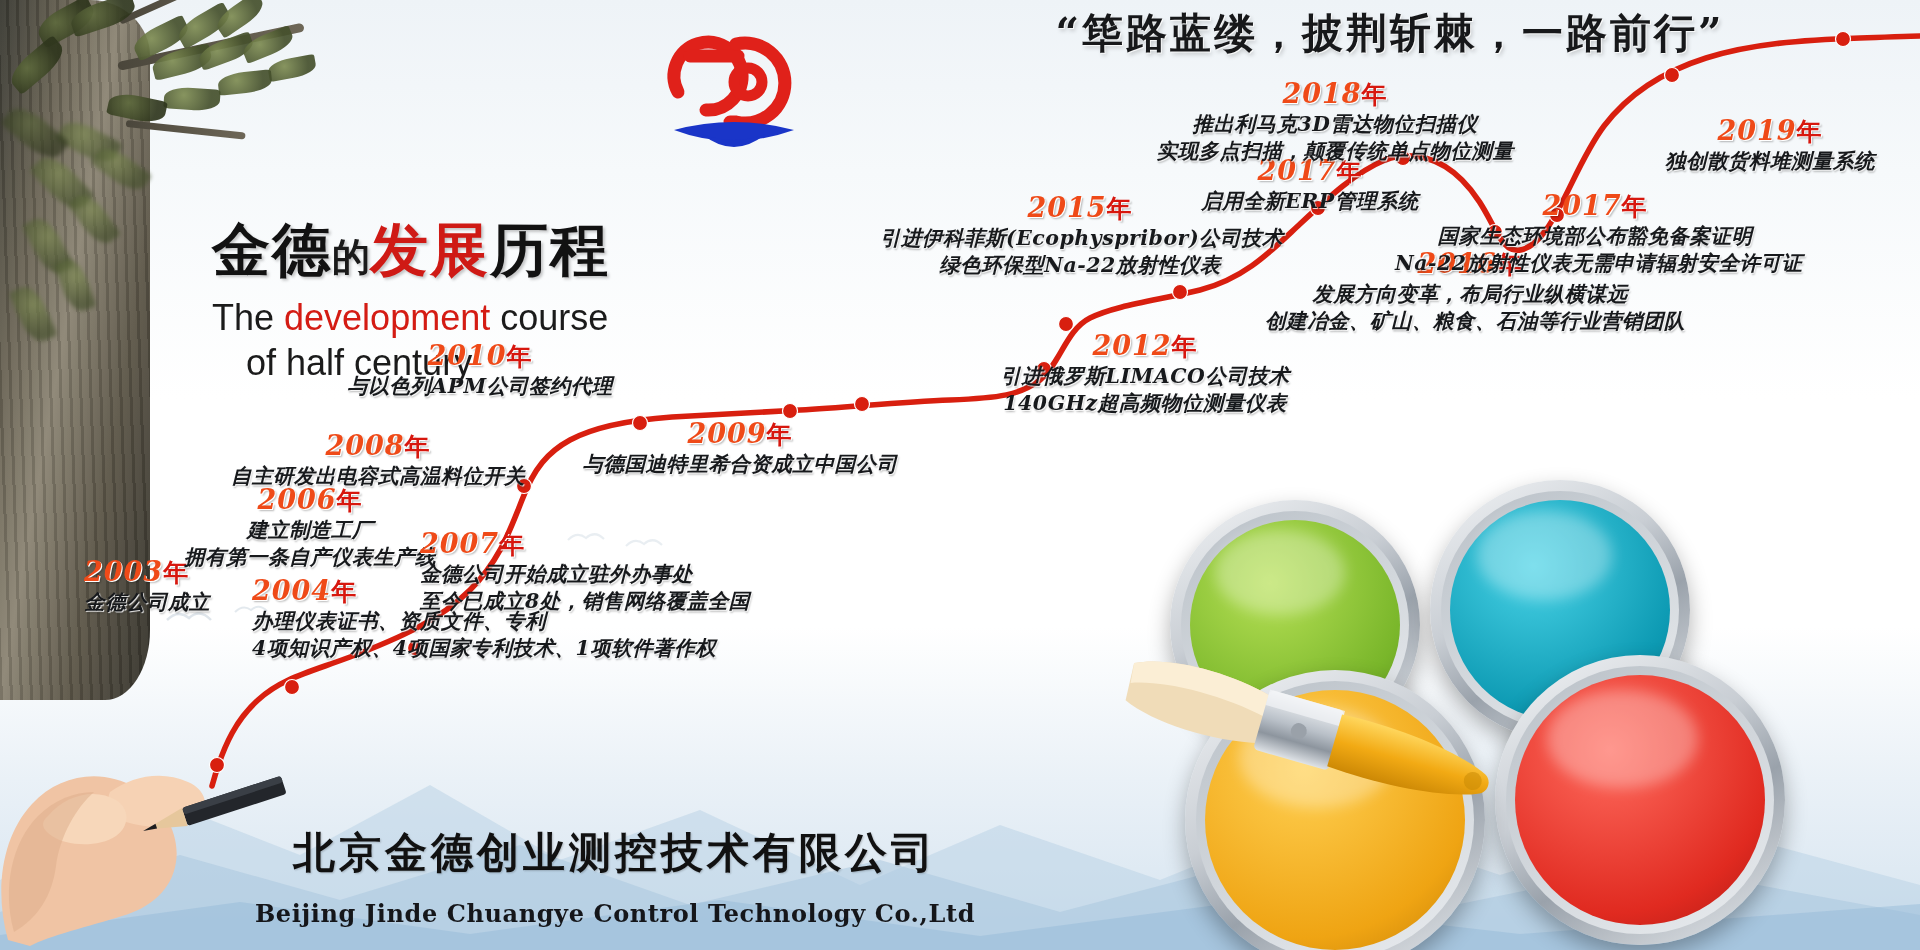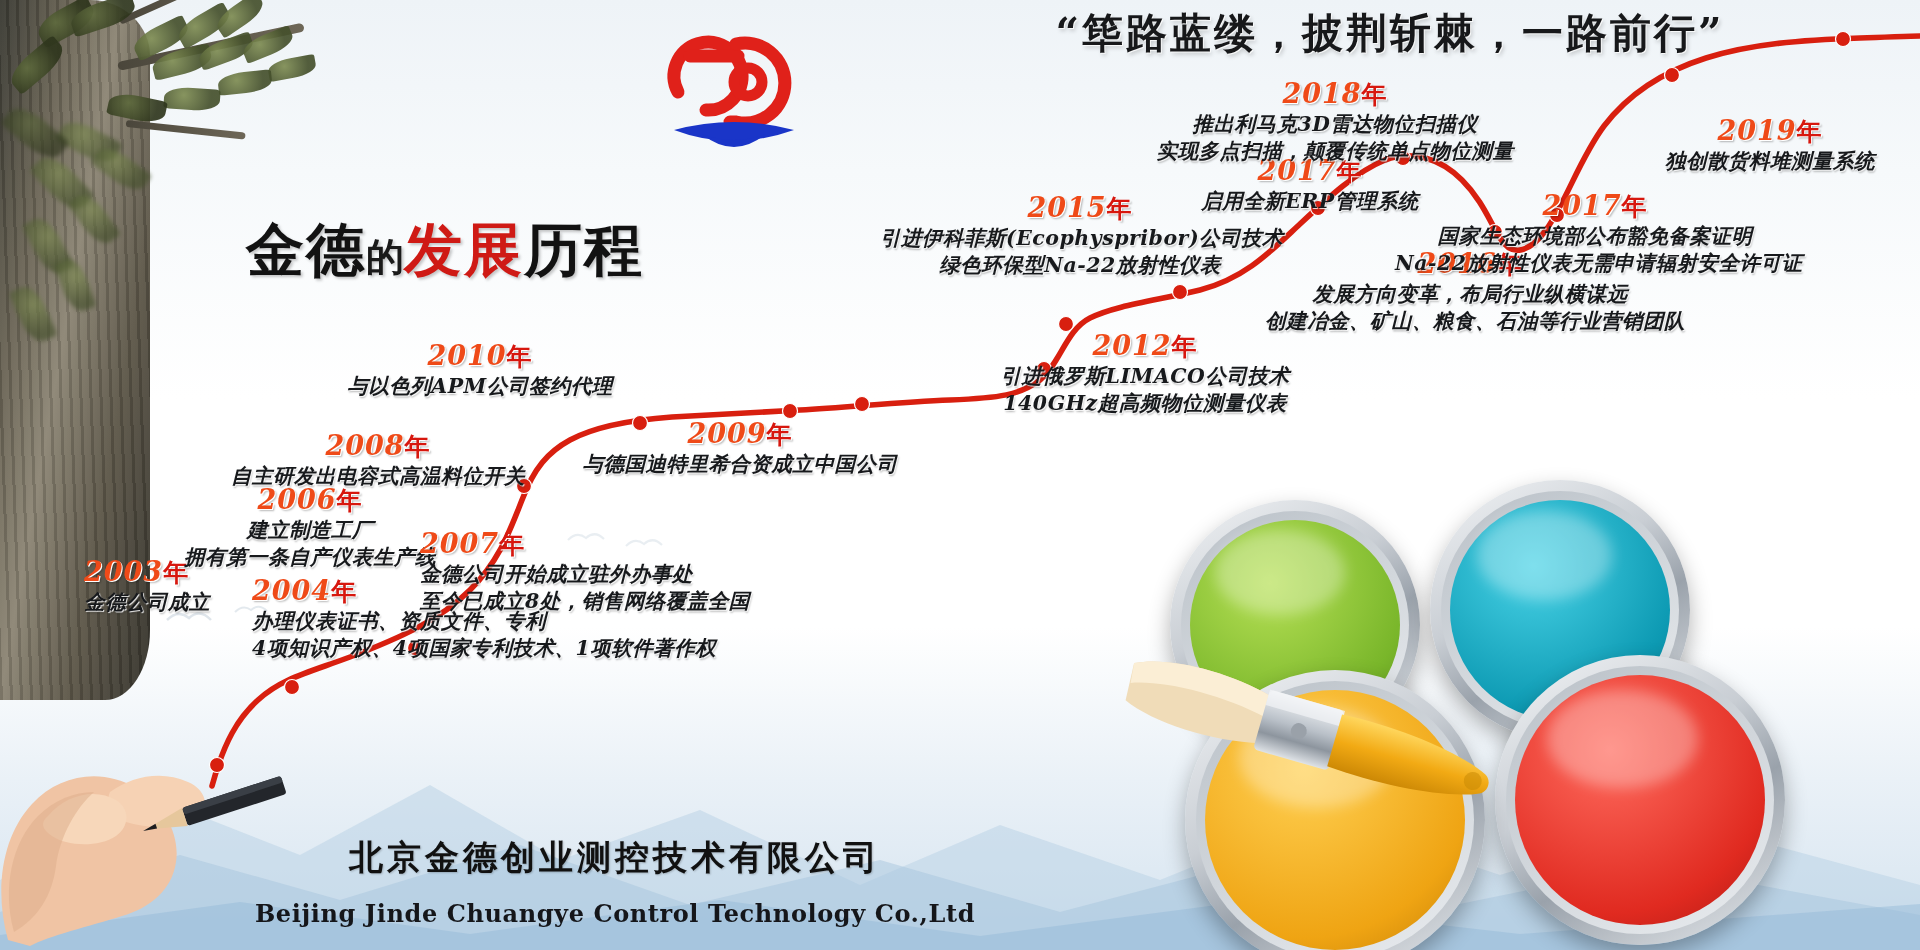--- a/index.html
+++ b/index.html
@@ -58,21 +58,20 @@
 
   
   .logo{ position:absolute; left:640px; top:18px; width:190px; height:140px; }
 
   
   .title-block{ position:absolute; left:212px; top:220px; width:470px; }
   .t-cn{
     font-family:"DejaVu Serif","Liberation Serif",serif;
     font-size:53px; font-weight:700; line-height:1.05; white-space:nowrap;
     text-shadow:2px 2px 3px rgba(0,0,0,.22);
-    margin-left:34px;
   }
   .t-cn .blk{ color:#121212; font-size:58px; letter-spacing:2px; }
   .t-cn .mid{ color:#1a1a1a; font-size:38px; }
   .t-cn .red{ color:#cf1a15; font-size:58px; letter-spacing:2px; }
   .t-en{
     margin-top:14px; font-size:36px; line-height:1.25; color:#1b1b1b;
     font-family:"Liberation Sans","DejaVu Sans",sans-serif; font-weight:400;
   }
   .t-en .red{ color:#d41c14; }
   .t-en .l2{ display:block; padding-left:34px; }
@@ -98,21 +97,21 @@
   .ms.c  { text-align:center; }
   .ms.l  { text-align:left; }
   .ms.c .yr, .ms.l .yr, .ms.r .yr{ display:block; }
 
   
   .footer{
     position:absolute; left:0; bottom:22px; width:1230px; text-align:center;
   }
   .f-cn{
     font-family:"DejaVu Serif","Liberation Serif",serif;
-    font-size:34px; font-weight:700; color:#111; letter-spacing:4px;
+    font-size:42px; font-weight:700; color:#111; letter-spacing:4px;
     text-shadow:1px 1px 2px rgba(0,0,0,.2);
   }
   .f-en{
     margin-top:18px;
     font-family:"DejaVu Serif","Liberation Serif",serif;
     font-size:24px; font-weight:700; color:#15161a; letter-spacing:.6px;
   }
 
   
   .hand{ position:absolute; left:-10px; top:640px; width:300px; height:310px; }
@@ -195,20 +194,21 @@
       <circle cx="108" cy="64" r="14" fill="none" stroke="#e0211a" stroke-width="11"></circle>
       <path d="M34,112 q60,-16 120,0 q-62,22 -120,0 Z" fill="#1a35c8"></path>
       <path d="M62,116 q32,26 64,0 q-32,12 -64,0 Z" fill="#1a35c8"></path>
     </svg>
   </div>
 
   <div class="quote">“筚路蓝缕，披荆斩棘，一路前行”</div>
 
   <div class="title-block">
     <div class="t-cn"><span class="blk">金德</span><span class="mid">的</span><span class="red">发展</span><span class="blk">历程</span></div>
+    <div class="t-en"><span>The </span><span class="red">development</span><span> course</span><span class="l2">of half century</span></div>
   </div>
 
   <svg id="timeline" viewBox="0 0 1920 950">
     <path id="tlpath" d="M212,786 C224,742 238,718 258,700
          C282,678 310,672 350,657
          C400,638 440,620 470,590
          C500,560 510,530 522,500
          C534,468 548,452 570,440
          C596,426 630,420 672,417
          C720,414 760,412 800,410

